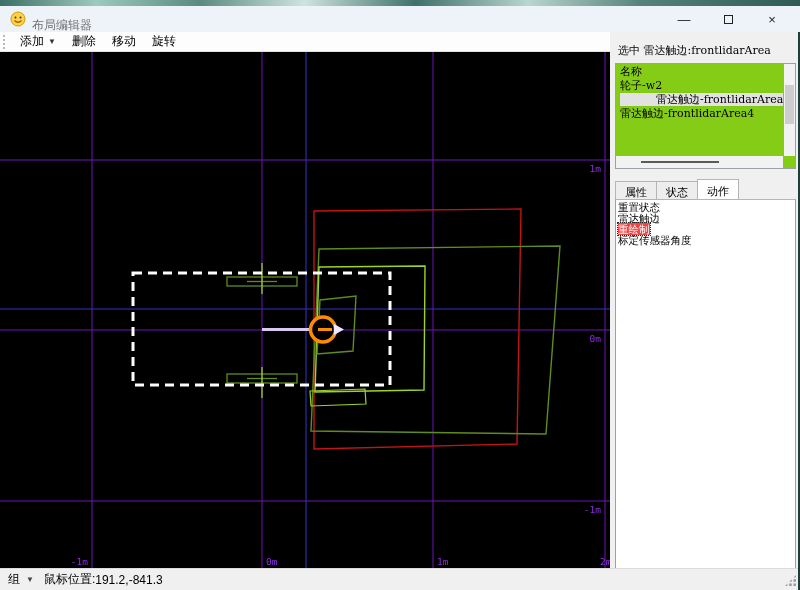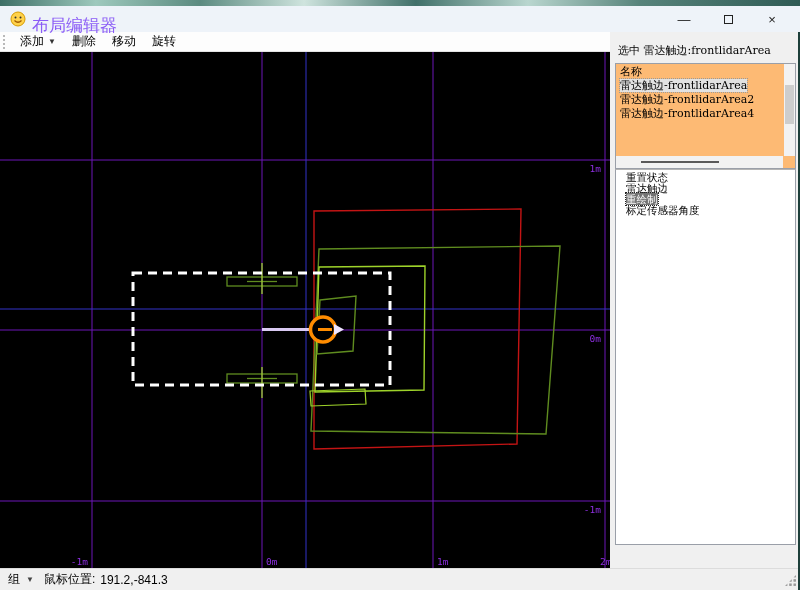--- a/index.html
+++ b/index.html
@@ -6,59 +6,59 @@
   html,body { width:800px; height:590px; overflow:hidden; background:#000;
     font-family:"Liberation Sans", sans-serif; font-size:12px; color:#111; }
   .window { position:relative; width:800px; height:590px; background:#f0f0f0; }
 
   .top-strip { height:6px; width:100%;
     background:linear-gradient(90deg,#3d6f66 0%,#9ec9bd 12%,#5b8a80 25%,#cfe4de 38%,#40706a 52%,#b9d6cf 66%,#57837b 80%,#2f5b55 100%); }
   .edge-right { position:absolute; right:0; top:32px; width:2px; height:558px; background:#1d3f3a; z-index:50; }
 
   .titlebar { height:26px; background:#eef3f9; display:flex; align-items:center; padding:0 6px; }
   .titlebar .app-icon { width:16px; height:16px; margin:0 6px 0 4px; }
-  .titlebar .title { font-size:17px; color:#8b5cf6;margin-top:12px; }
+  .titlebar .title { font-size:12px; color:#737373;margin-top:12px; }
   .win-controls { margin-left:auto; display:flex; }
   .win-btn { width:44px; height:24px; display:flex; align-items:center; justify-content:center;
     font-size:13px; color:#222; cursor:default; }
   .max-glyph { width:9px; height:9px; border:1px solid #222; display:inline-block; }
 
   .menubar { height:20px; background:#fdfdfd; border-bottom:1px solid #e3e3e3; display:flex;
     align-items:center; width:610px; }
   .menubar .grip { width:5px; height:14px; border-left:2px dotted #b9b9b9; margin:0 4px 0 3px; }
   .menu-item { padding:2px 8px; font-size:12px; color:#000; display:flex; align-items:center; gap:4px; }
   .menu-item .caret { font-size:8px; color:#333; }
 
   .content { display:flex; height:419px; }
   .canvas-wrap { width:610px; height:516px; background:#000; position:relative; }
   .canvas-wrap svg { display:block; }
 
   .panel { width:190px; height:536px; background:#f0f0f0; position:absolute; right:0; top:32px; padding-left:4px; }
   .sel-label { margin:11px 0 5px 4px; font-size:11px; color:#000;
     font-family:"DejaVu Serif", serif; white-space:nowrap; }
-  .listbox { position:relative; margin-left:1px; width:181px; height:106px; background:#fdba74;
+  .listbox { position:relative; margin-left:1px; width:181px; height:106px; background:#84cc16;
     border:1px solid #9a9fa8; overflow:hidden; }
   .obj-rows { position:absolute; left:0; top:1px; right:12px; bottom:12px; overflow:hidden; }
   .obj-row { height:14px; line-height:14px; padding-left:4px; font-size:11px; white-space:nowrap;
     font-family:"DejaVu Serif", serif; color:#000; }
-  .obj-row.selected span { background:#e2e2e2; outline:1px dotted #9a9a9a; }
+  .obj-row.selected span { background:#e2e2e2; outline:1px dotted #9a9a9a;padding-left:36px; }
   .vscroll { position:absolute; right:0; top:0; width:11px; bottom:12px; background:#f2f2f2; }
   .vscroll .thumb { position:absolute; left:1px; right:1px; top:21px; height:39px; background:#cdcdcd; }
   .hscroll { position:absolute; left:0; right:12px; bottom:0; height:12px; background:#f2f2f2; }
   .hscroll .thumb { position:absolute; top:5px; left:25px; width:78px; height:2px; background:#5a5a5a; }
 
   .tabs { display:flex; margin:10px 0 0 1px; height:20px; align-items:flex-end; }
   .tab { padding:3px 9px 2px 9px; font-size:11px; background:#ededed; border:1px solid #b5b5b5;
     border-bottom:none; color:#000; margin-right:-1px; height:18px; }
   .tab.active { background:#fff; height:20px; padding-top:4px; position:relative; z-index:2; }
 
   .actionbox { margin-left:1px; width:181px; height:376px; background:#fff; border:1px solid #9a9fa8;
     border-top:1px solid #b5b5b5; overflow:hidden; padding-top:2px; }
-  .act-row { height:11px; line-height:11px; padding-left:10px; font-size:10.5px; white-space:nowrap; color:#000; }
-  .act-row.selected span { background:#737373; color:#fff; outline:1px dotted #222; }
+  .act-row { height:11px; line-height:11px; padding-left:2px; font-size:10.5px; white-space:nowrap; color:#000; }
+  .act-row.selected span { background:#ef4444; color:#fff; outline:1px dotted #222; }
 
   .statusbar { position:absolute; left:0; bottom:0; width:800px; height:22px; background:#f0f0f0;
     border-top:1px solid #dcdcdc; display:flex; align-items:center; padding-left:8px; font-size:12px; color:#000; }
   .statusbar .caret { font-size:8px; color:#444; margin:0 10px 0 6px; }
   .resize-grip { position:absolute; right:3px; bottom:3px; width:13px; height:13px;
     background-image:radial-gradient(#9a9a9a 1.2px, transparent 1.3px); background-size:4.3px 4.3px;
     clip-path:polygon(100% 0, 100% 100%, 0 100%); }
 </style>
 </head>
 <body>
@@ -146,43 +146,48 @@
         </svg>
     </div>
   </div>
 
   <div class="panel">
     <div class="sel-label">选中 雷达触边:frontlidarArea</div>
 
     <div class="listbox">
       <div class="obj-rows" id="obj-rows">
           <div class="obj-row"><span>名称</span></div>
+          <div class="obj-row"><span>轮子-w2</span></div>
           <div class="obj-row selected"><span>雷达触边-frontlidarArea</span></div>
-          <div class="obj-row"><span>雷达触边-frontlidarArea2</span></div>
           <div class="obj-row"><span>雷达触边-frontlidarArea4</span></div>
         </div>
       <div class="vscroll">
         <div class="thumb"></div>
       </div>
       <div class="hscroll">
         <div class="thumb"></div>
       </div>
     </div>
 
+    <div class="tabs" id="tabs">
+        <div class="tab">属性</div>
+        <div class="tab">状态</div>
+        <div class="tab active">动作</div>
+      </div>
 
     <div class="actionbox">
       <div id="act-rows">
           <div class="act-row"><span>重置状态</span></div>
           <div class="act-row"><span>雷达触边</span></div>
           <div class="act-row selected"><span>重绘制</span></div>
           <div class="act-row"><span>标定传感器角度</span></div>
         </div>
     </div>
   </div>
 
   <div class="statusbar">
     <span>组</span>
     <span class="caret">▼</span>
     <span>鼠标位置:</span>
-    <span style="margin-left:5px;text-align:center;">191.2,-841.3</span>
+    <span style="text-align:center;">191.2,-841.3</span>
     <div class="resize-grip"></div>
   </div>
 </div>
 
 </body></html>

